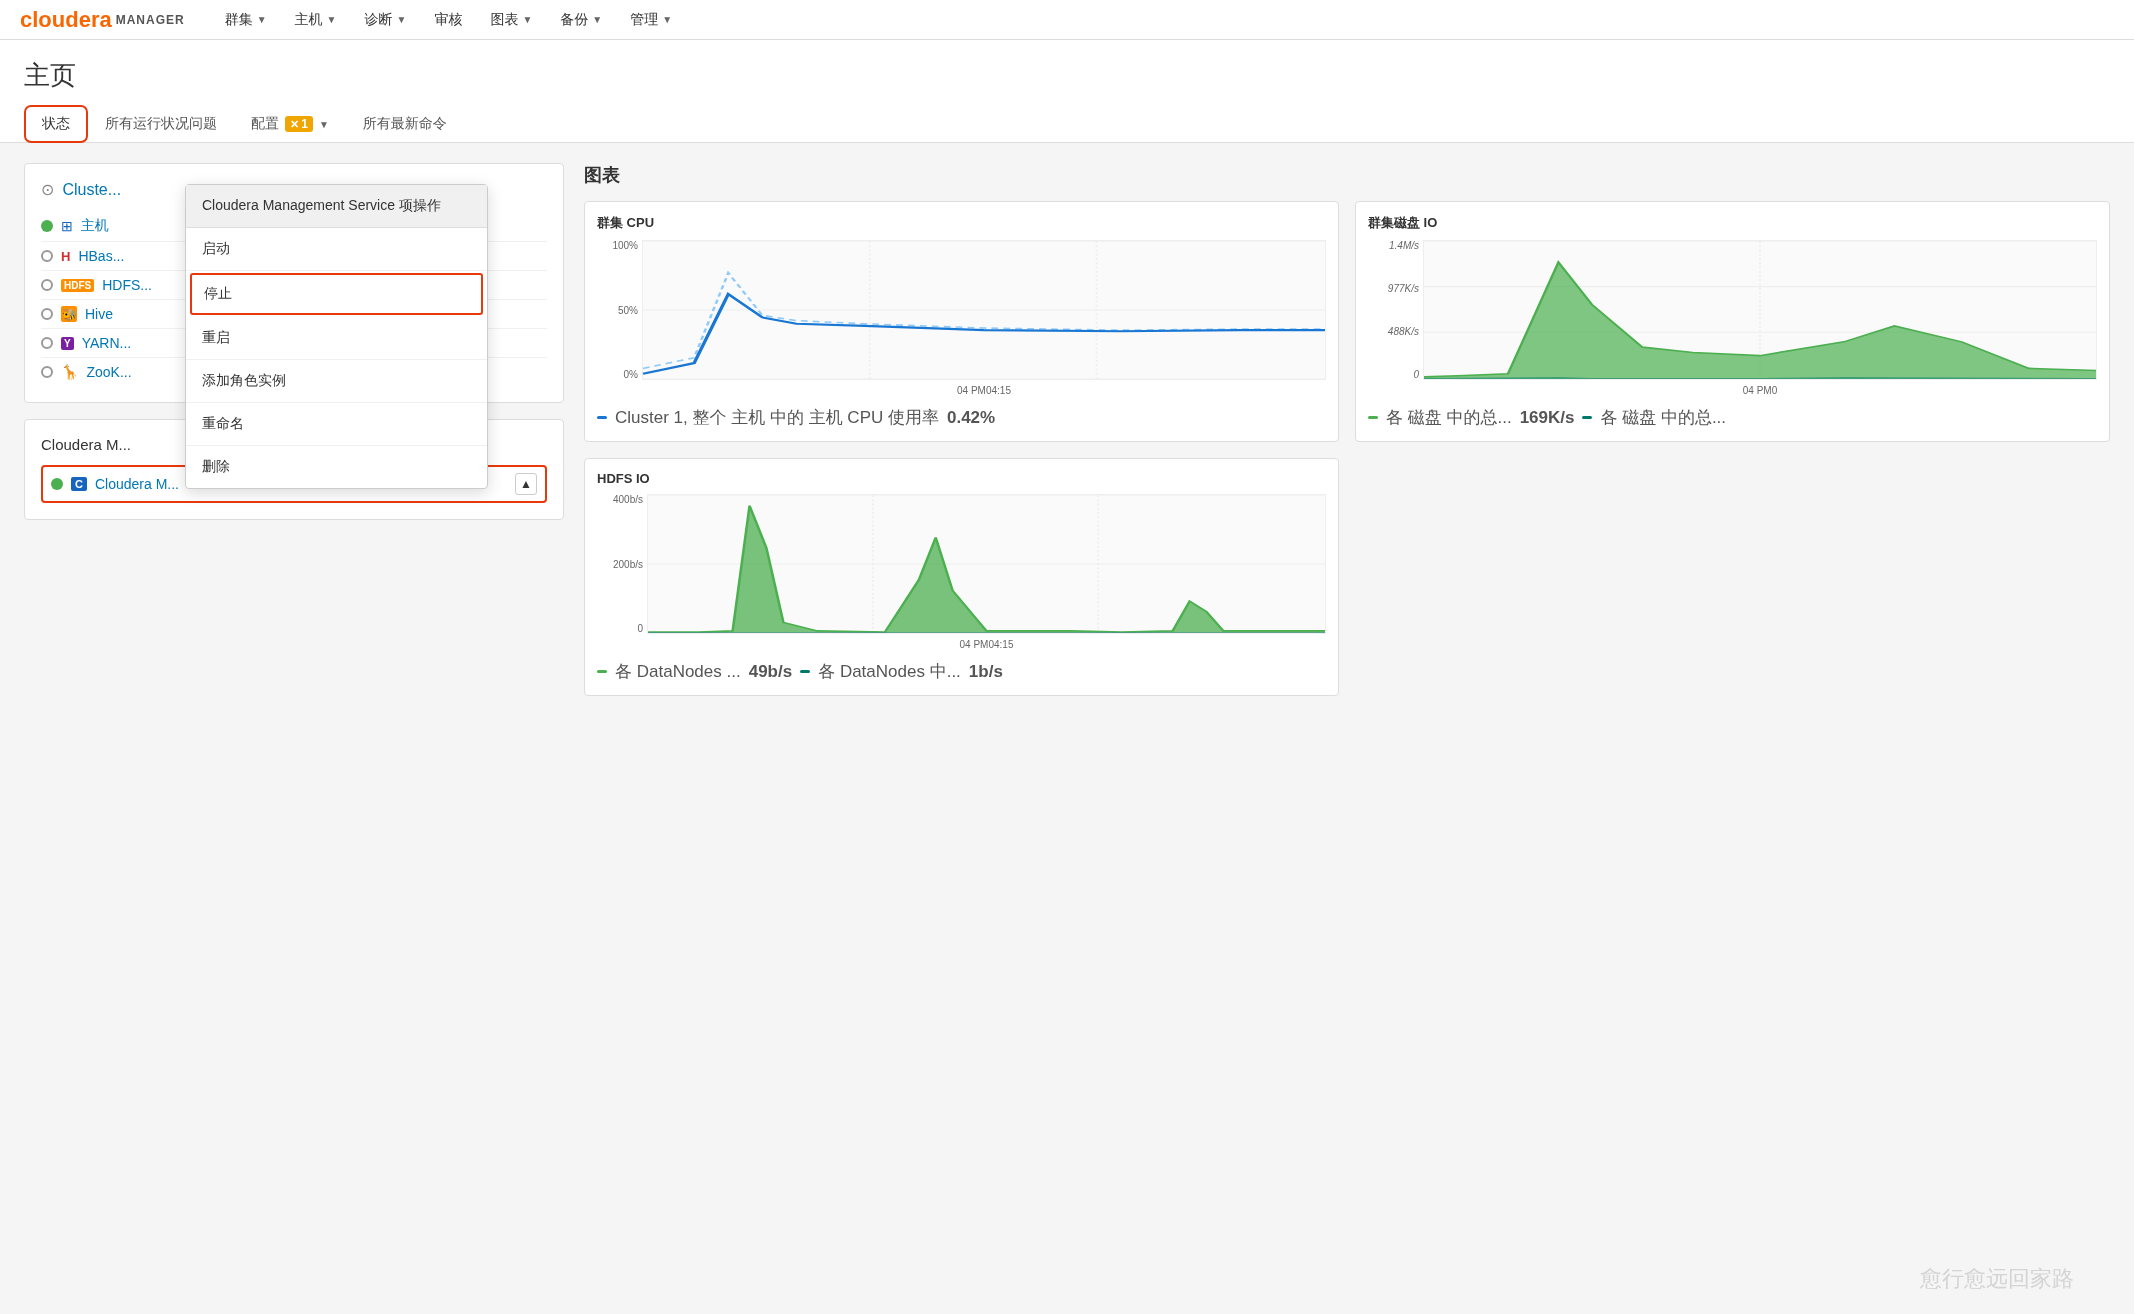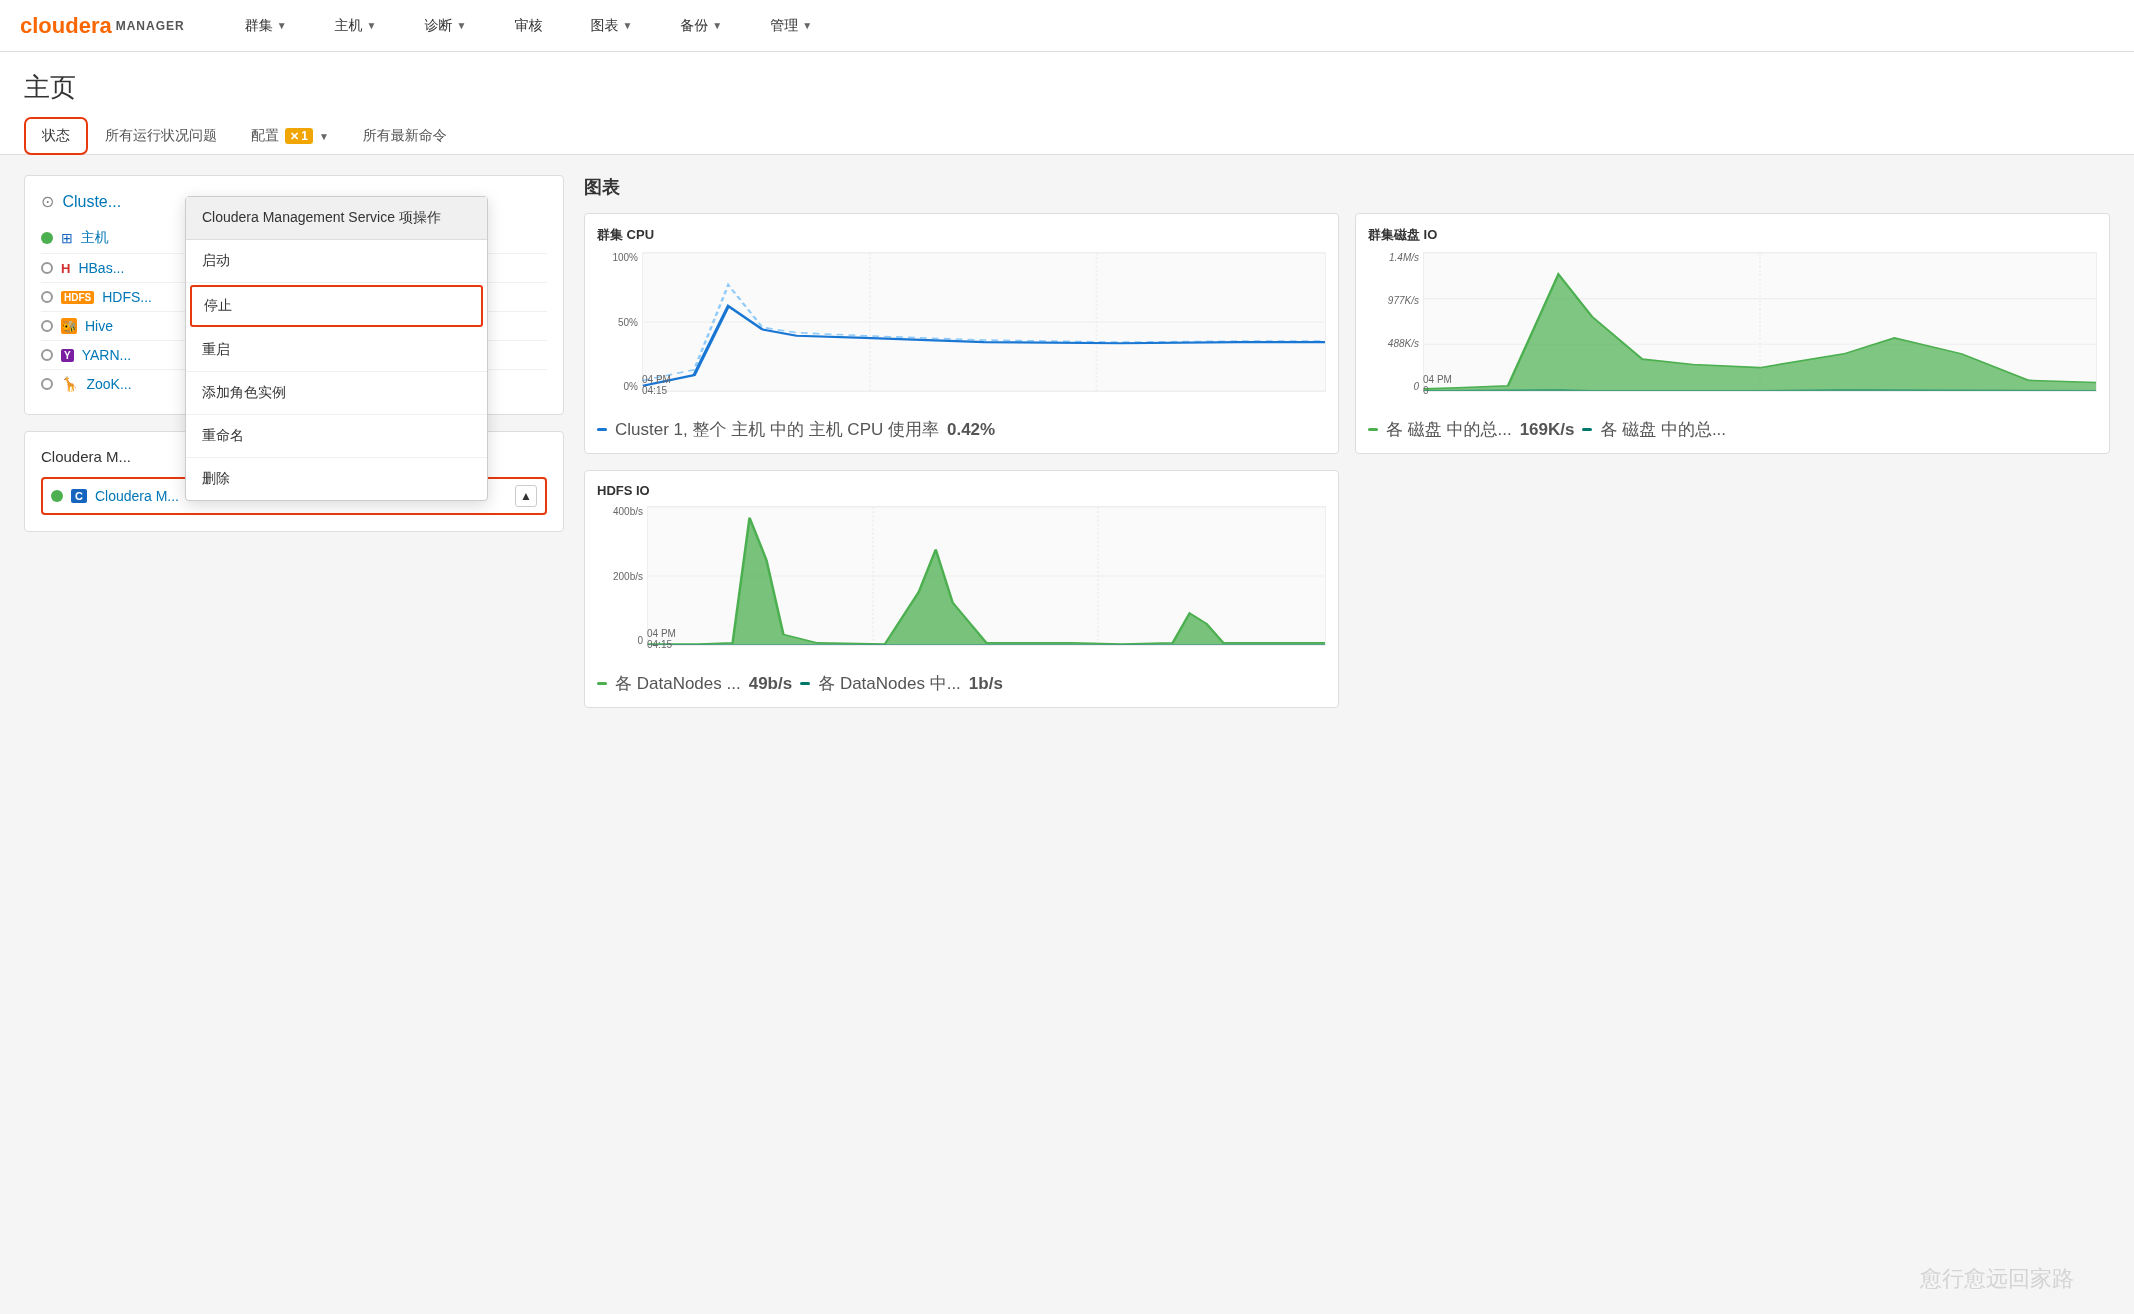--- a/index.html
+++ b/index.html
@@ -4,22 +4,22 @@
   <style>
     * { box-sizing: border-box; margin: 0; padding: 0; }
     body { font-family: "Microsoft YaHei", "PingFang SC", Arial, sans-serif; background: #f5f5f5; font-size: 14px; color: #333; }
 
     
     .topnav {
       background: #fff;
       border-bottom: 1px solid #ddd;
       display: flex;
       padding: 0 20px;
-      height: 52px;
-      gap: 40px;
+      height: 40px;
+      gap: 20px;
     }
     .logo-area {
       display: flex;
       align-items: center;
       gap: 4px;
       margin-right: 16px;
     }
     .logo-cloudera {
       font-size: 22px;
       font-weight: bold;
@@ -288,28 +288,27 @@
       display: flex;
       flex-direction: column;
       justify-content: space-between;
       align-items: flex-end;
       font-size: 10px;
       color: #666;
       padding-right: 4px;
     }
     .x-axis {
       position: absolute;
-      bottom: 16px;
+      bottom: 4px;
       left: 45px;
       right: 0;
       display: flex;
-      justify-content: space-between;
+      justify-content: center;
       font-size: 10px;
       color: #666;
-      flex-direction: column;
     }
     .chart-plot {
       position: absolute;
       left: 45px;
       right: 0;
       top: 0;
       bottom: 20px;
       background: #fafafa;
       border: 1px solid #eee;
     }

